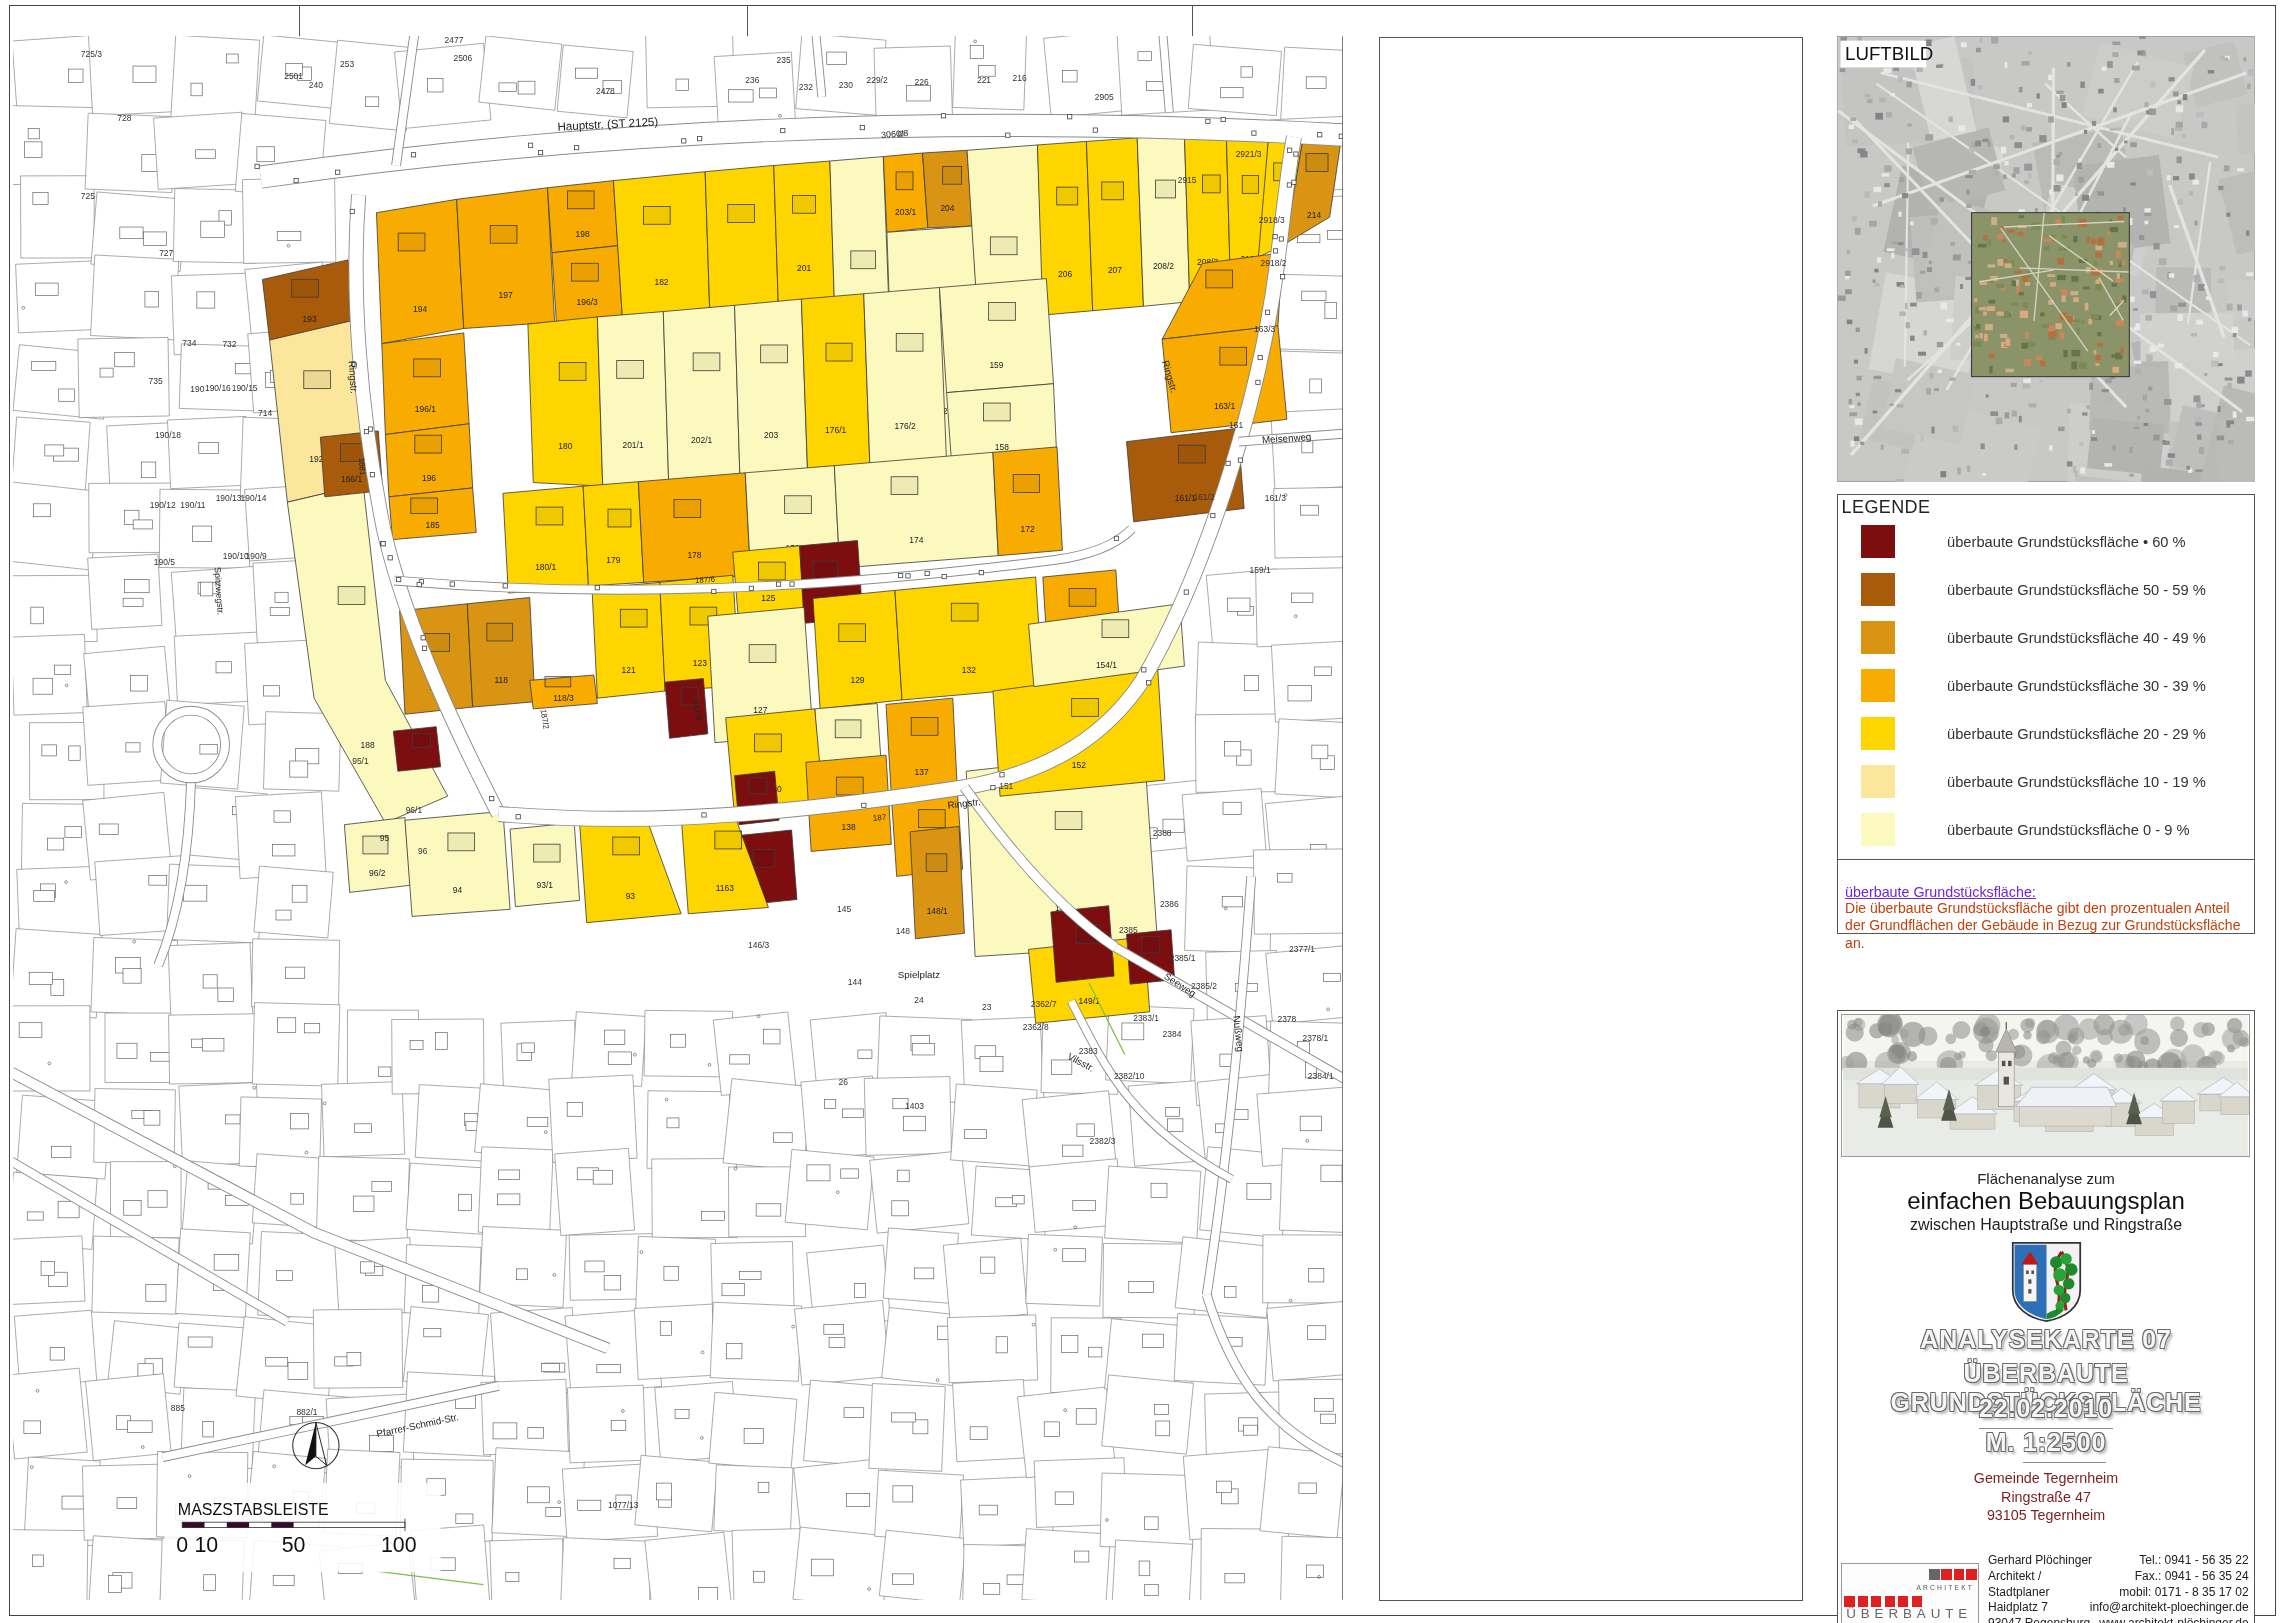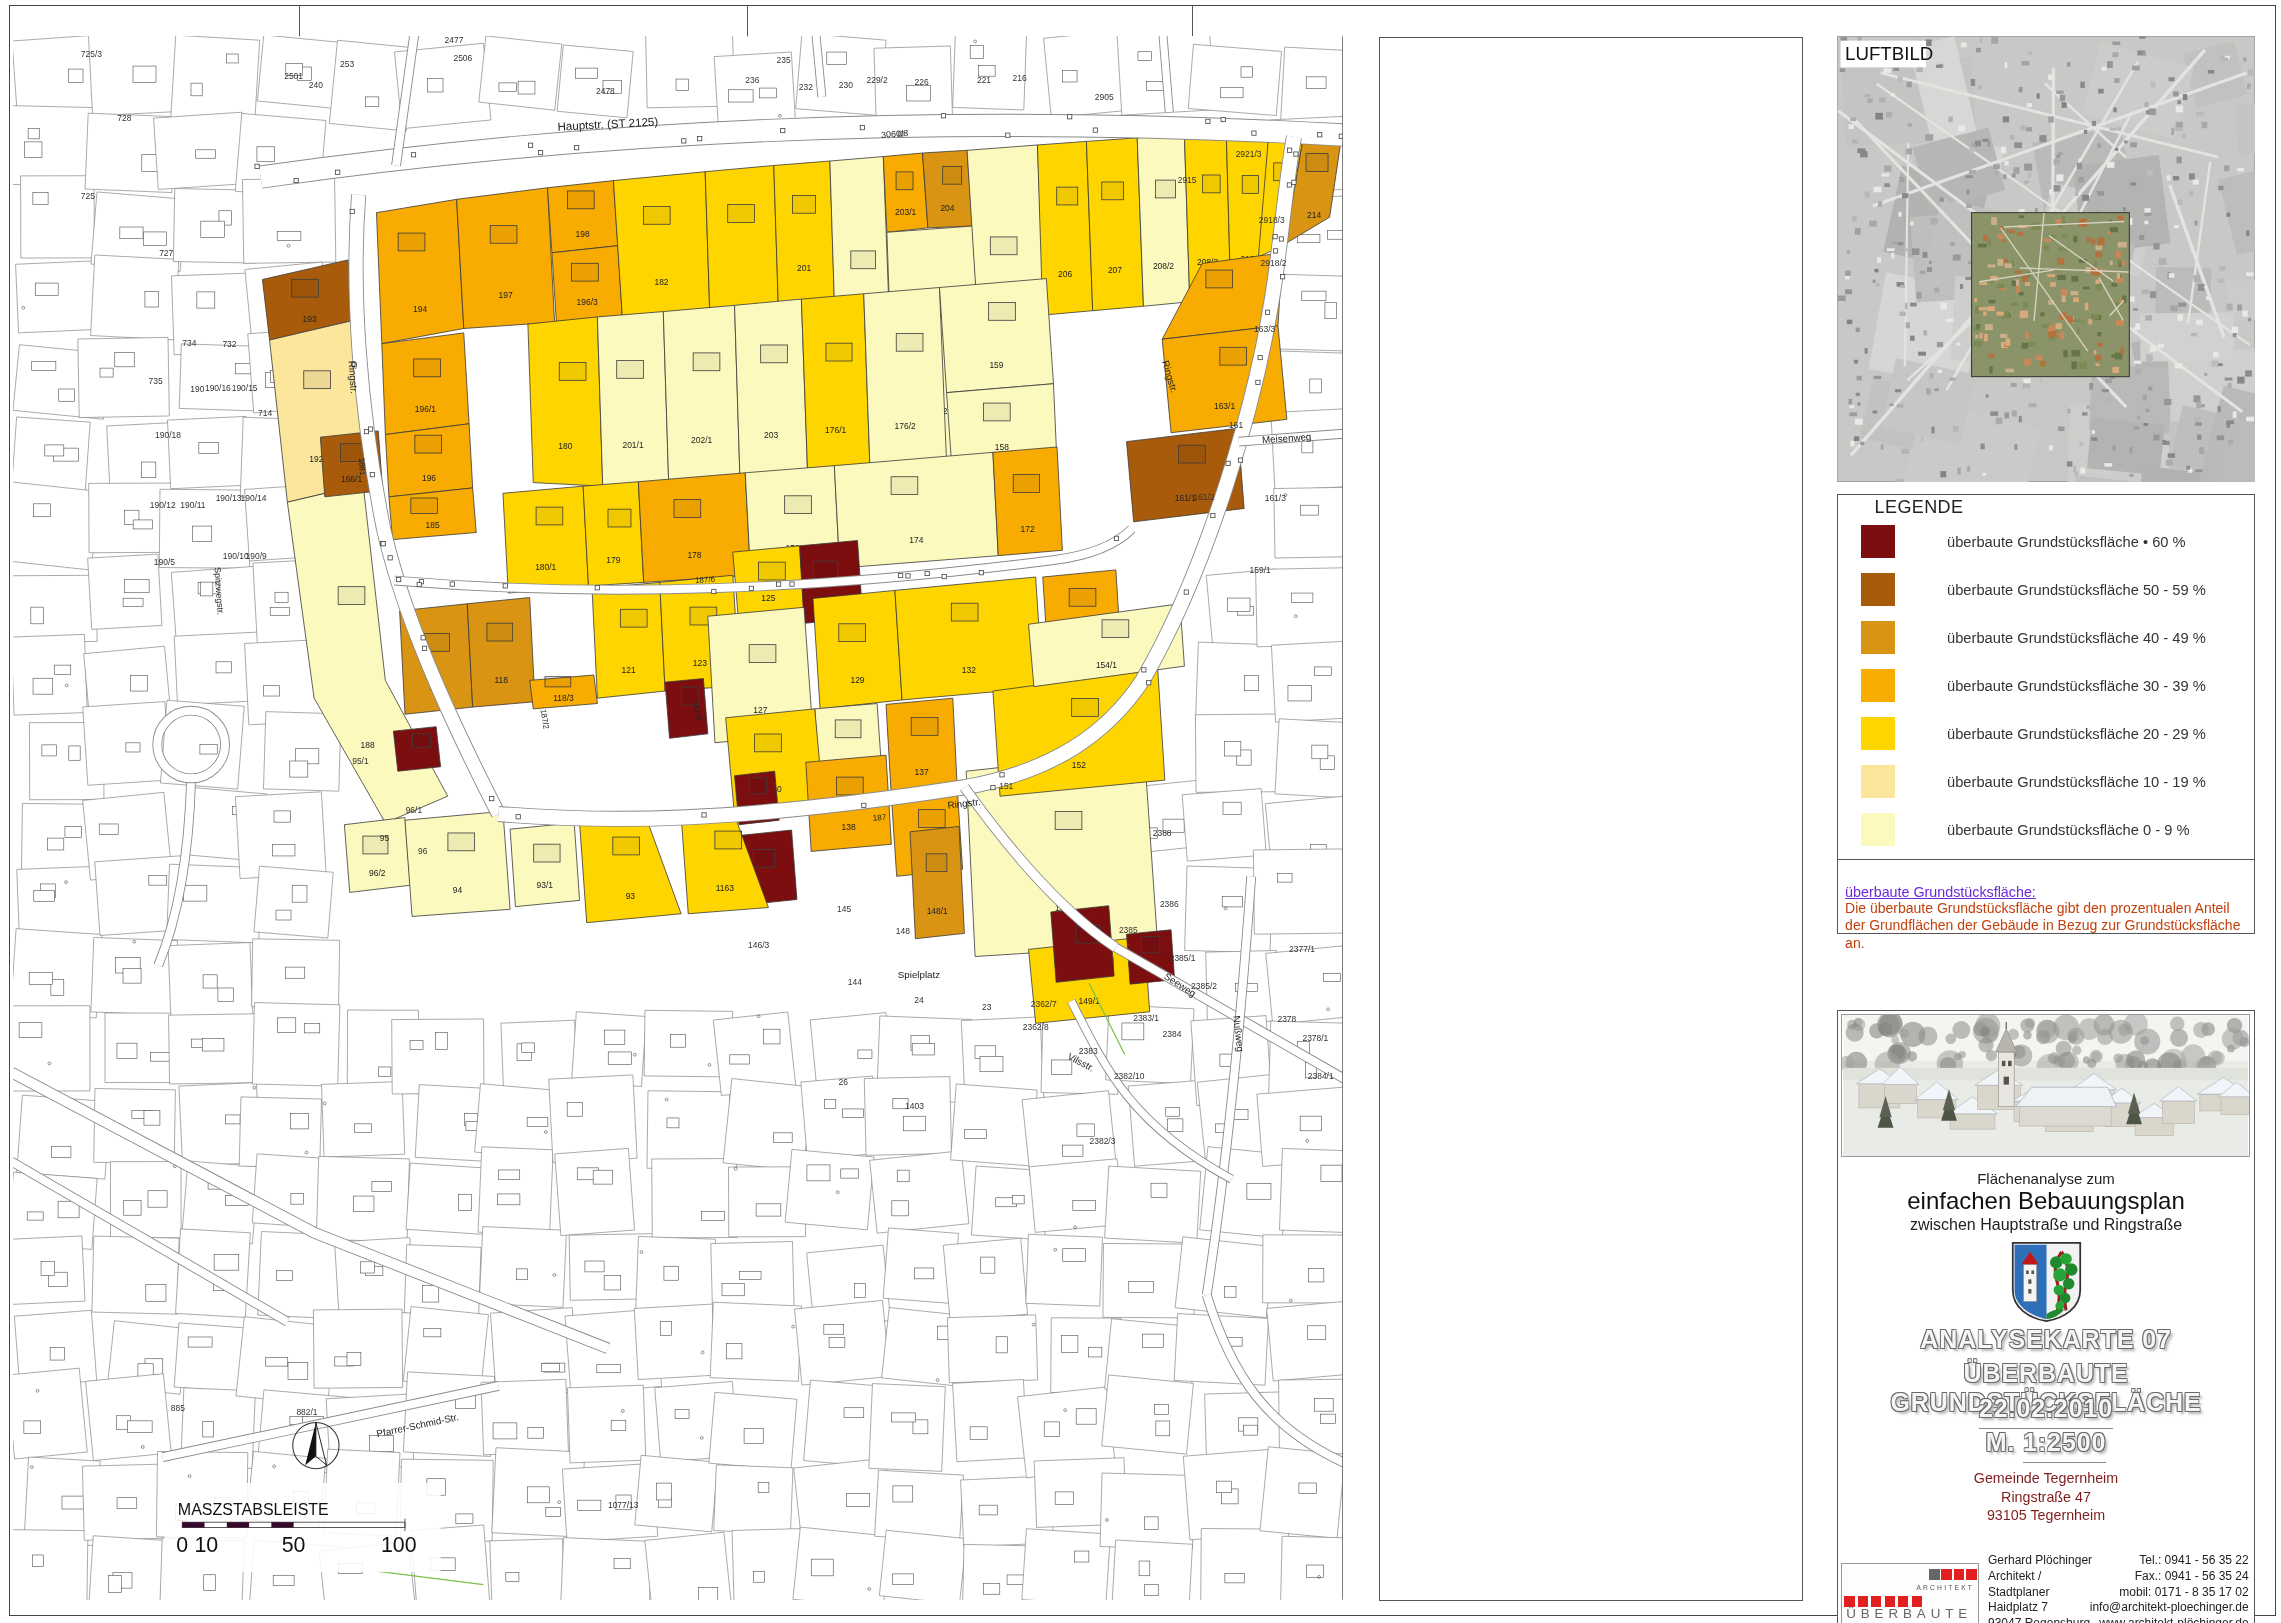--- a/index.html
+++ b/index.html
@@ -3,21 +3,21 @@
 <meta charset="utf-8">
 <style>
   html,body{margin:0;padding:0;background:#ffffff;font-family:"Liberation Sans",sans-serif;}
   #sheet{position:relative;width:2281px;height:1624px;background:#fff;overflow:hidden;}
   .sheet-border{position:absolute;left:9px;top:5.3px;width:2265px;height:1609px;border:0.9px solid #444;}
   .fold-tick{position:absolute;top:5.3px;width:0.9px;height:96px;background:#555;}
   #map-wrap{position:absolute;left:13.4px;top:36px;width:1330px;height:1564px;}
   #empty-panel{position:absolute;left:1379px;top:37px;width:422px;height:1562px;border:0.9px solid #555;background:#fff;}
   #luftbild-wrap{position:absolute;left:1837px;top:36px;width:418px;height:446px;}
   #legend-box{position:absolute;left:1837px;top:494px;width:418px;height:440px;border:1.3px solid #555;background:#fff;box-sizing:border-box;}
-  .legend-title{font-size:18px;color:#222;padding:1.8px 0 0 3.6px;letter-spacing:0.4px;margin-left:33px;}
+  .legend-title{font-size:18px;color:#222;padding:1.8px 0 0 3.6px;letter-spacing:0.4px;}
   .legend-row{display:flex;align-items:center;height:48px;padding-left:23px;}
   .legend-swatch{width:34px;height:33px;flex:0 0 34px;}
   .legend-label{font-size:14.7px;color:#333;margin-left:52px;white-space:nowrap;}
   .legend-note{border-top:1.3px solid #555;margin-top:5.3px;padding:3.6px 7.1px 0 7.1px;height:82px;box-sizing:border-box;}
   .legend-note-title{font-size:14.3px;color:#6d28d9;text-decoration:underline;margin-top:20px;}
   .legend-note-body{font-size:14px;color:#c2410c;line-height:1.25;}
   #title-box{position:absolute;left:1837px;top:971px;width:418px;height:624px;border:1.3px solid #555;background:#fff;box-sizing:border-box;margin-top:39px;}
   #village-photo{position:absolute;left:2.7px;top:2.7px;width:409px;height:143px;border:0.9px solid #999;box-sizing:border-box;}
   .tb-sub1{position:absolute;top:159px;width:100%;text-align:center;font-size:15px;color:#222;}
   .tb-title{position:absolute;top:176px;width:100%;text-align:center;font-size:24px;color:#111;}

